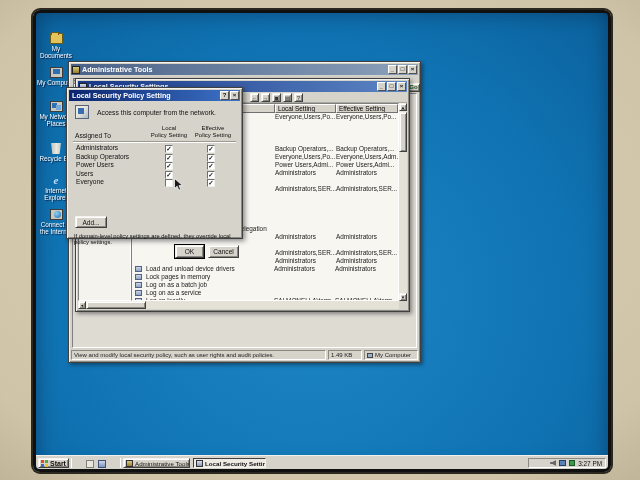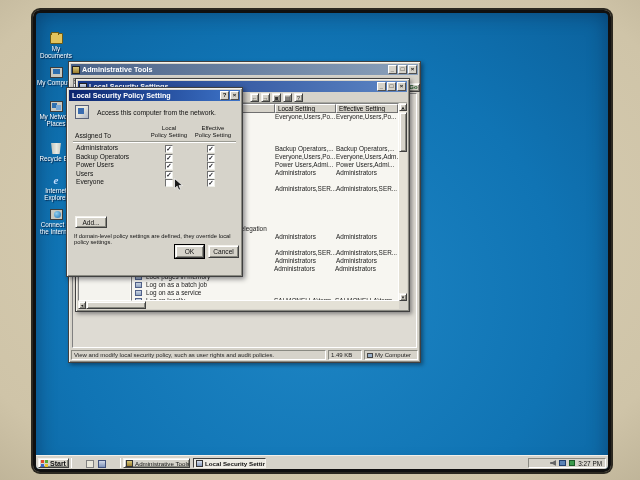--- a/index.html
+++ b/index.html
@@ -96,21 +96,21 @@
   .sarr { width:8px; height:8px; font-size:4.5px; line-height:7px; text-align:center; color:#222; flex:0 0 auto; }
   .vscroll .sarr { position:absolute; left:0; }
   .va-up { top:0; } .va-dn { bottom:0; }
   .hthumb { width:60px; height:8px; }
   .vthumb { position:absolute; left:0; top:9px; width:8px; height:40px; }
 
   
   .admin { left:32px; top:48px; width:353px; height:302px; z-index:10; }
 
   
-  .dlg { position:absolute; left:30px; top:74px; width:177px; height:190px; z-index:30;
+  .dlg { position:absolute; left:30px; top:74px; width:177px; height:152px; z-index:30;
     background:#d6d3ca; border:1px solid #404040;
     box-shadow: inset 1px 1px 0 #f4f2ec, inset -1px -1px 0 #8a8a82, 2px 2px 5px rgba(0,0,10,.45); }
   .dlg-ic { position:absolute; left:8px; top:17px; width:14px; height:14px;
     background:linear-gradient(135deg,#eceadf 40%,#aeb6c6); border:1px solid #5a6278; }
   .dlg-ic::after { content:""; position:absolute; left:2px; top:2px; width:6px; height:6px; background:#3a6cb0; }
   .dlg-desc { position:absolute; left:30px; top:21px; width:142px; font-size:6.8px; color:#111; }
   .dh-a { position:absolute; left:8px; top:44px; font-size:6.6px; color:#111; }
   .dh { position:absolute; top:37px; text-align:center; font-size:6px; line-height:7px; color:#111; }
   .dh-l { left:80px; width:44px; } .dh-e { left:122px; width:48px; }
   .dlg-sep { position:absolute; left:6px; right:6px; top:53px; height:0;

